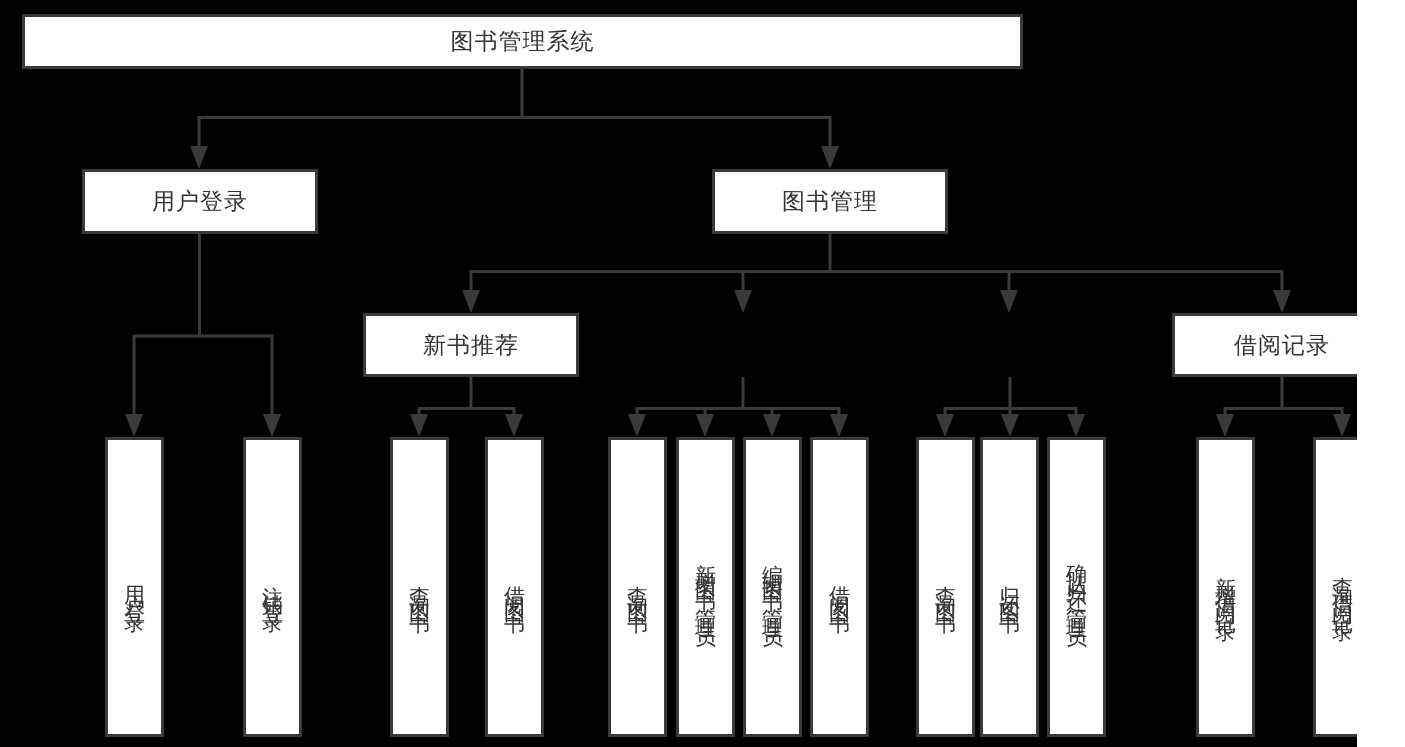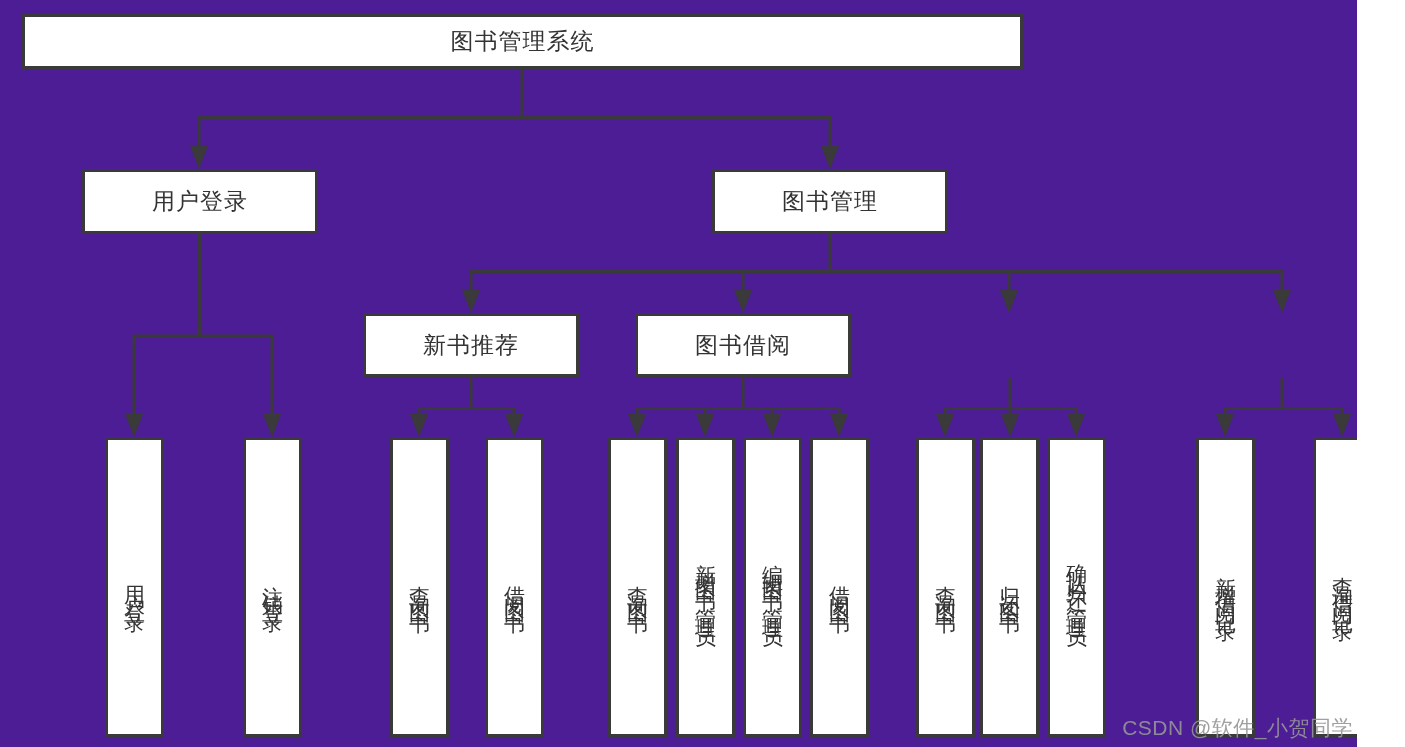--- a/index.html
+++ b/index.html
@@ -4,21 +4,21 @@
 <style>
   html, body {
     margin: 0;
     padding: 0;
     background: #ffffff;
   }
   .canvas {
     position: relative;
     width: 1357px;
     height: 747px;
-    background: #4c1d95;
+    background: #000000;
     font-family: "Liberation Sans", sans-serif;
     overflow: hidden;
   }
   .connectors {
     position: absolute;
     left: 0;
     top: 0;
     pointer-events: none;
   }
   .box {
@@ -134,31 +134,30 @@
              M1216 414 L1234 414 L1225 437 Z
              M1333 414 L1351 414 L1342 437 Z"></path>
   </svg>
 
   <div class="box n-root">图书管理系统</div>
 
   <div class="box n-login">用户登录</div>
   <div class="box n-newbk">新书推荐</div>
 
   <div class="box n-mgmt">图书管理</div>
-  <div class="box n-borrow">图书借阅</div>
+  <div class="box n-rec">借阅记录</div>
 
   <div class="box leaf lf-0">用户登录</div>
   <div class="box leaf lf-1">注销登录</div>
   <div class="box leaf lf-2">查询图书</div>
   <div class="box leaf lf-3">借阅图书</div>
   <div class="box leaf lf-4">查询图书</div>
   <div class="box leaf lf-5">新增图书（管理员）</div>
   <div class="box leaf lf-6">编辑图书（管理员）</div>
   <div class="box leaf lf-7">借阅图书</div>
   <div class="box leaf lf-8">查询图书</div>
   <div class="box leaf lf-9">归还图书</div>
   <div class="box leaf lf-10">确认归还（管理员）</div>
   <div class="box leaf lf-11">新增借阅记录</div>
   <div class="box leaf lf-12">查询借阅记录</div>
 
-  <div class="watermark">CSDN @软件_小贺同学</div>
 
 </div>
 
 </body></html>

